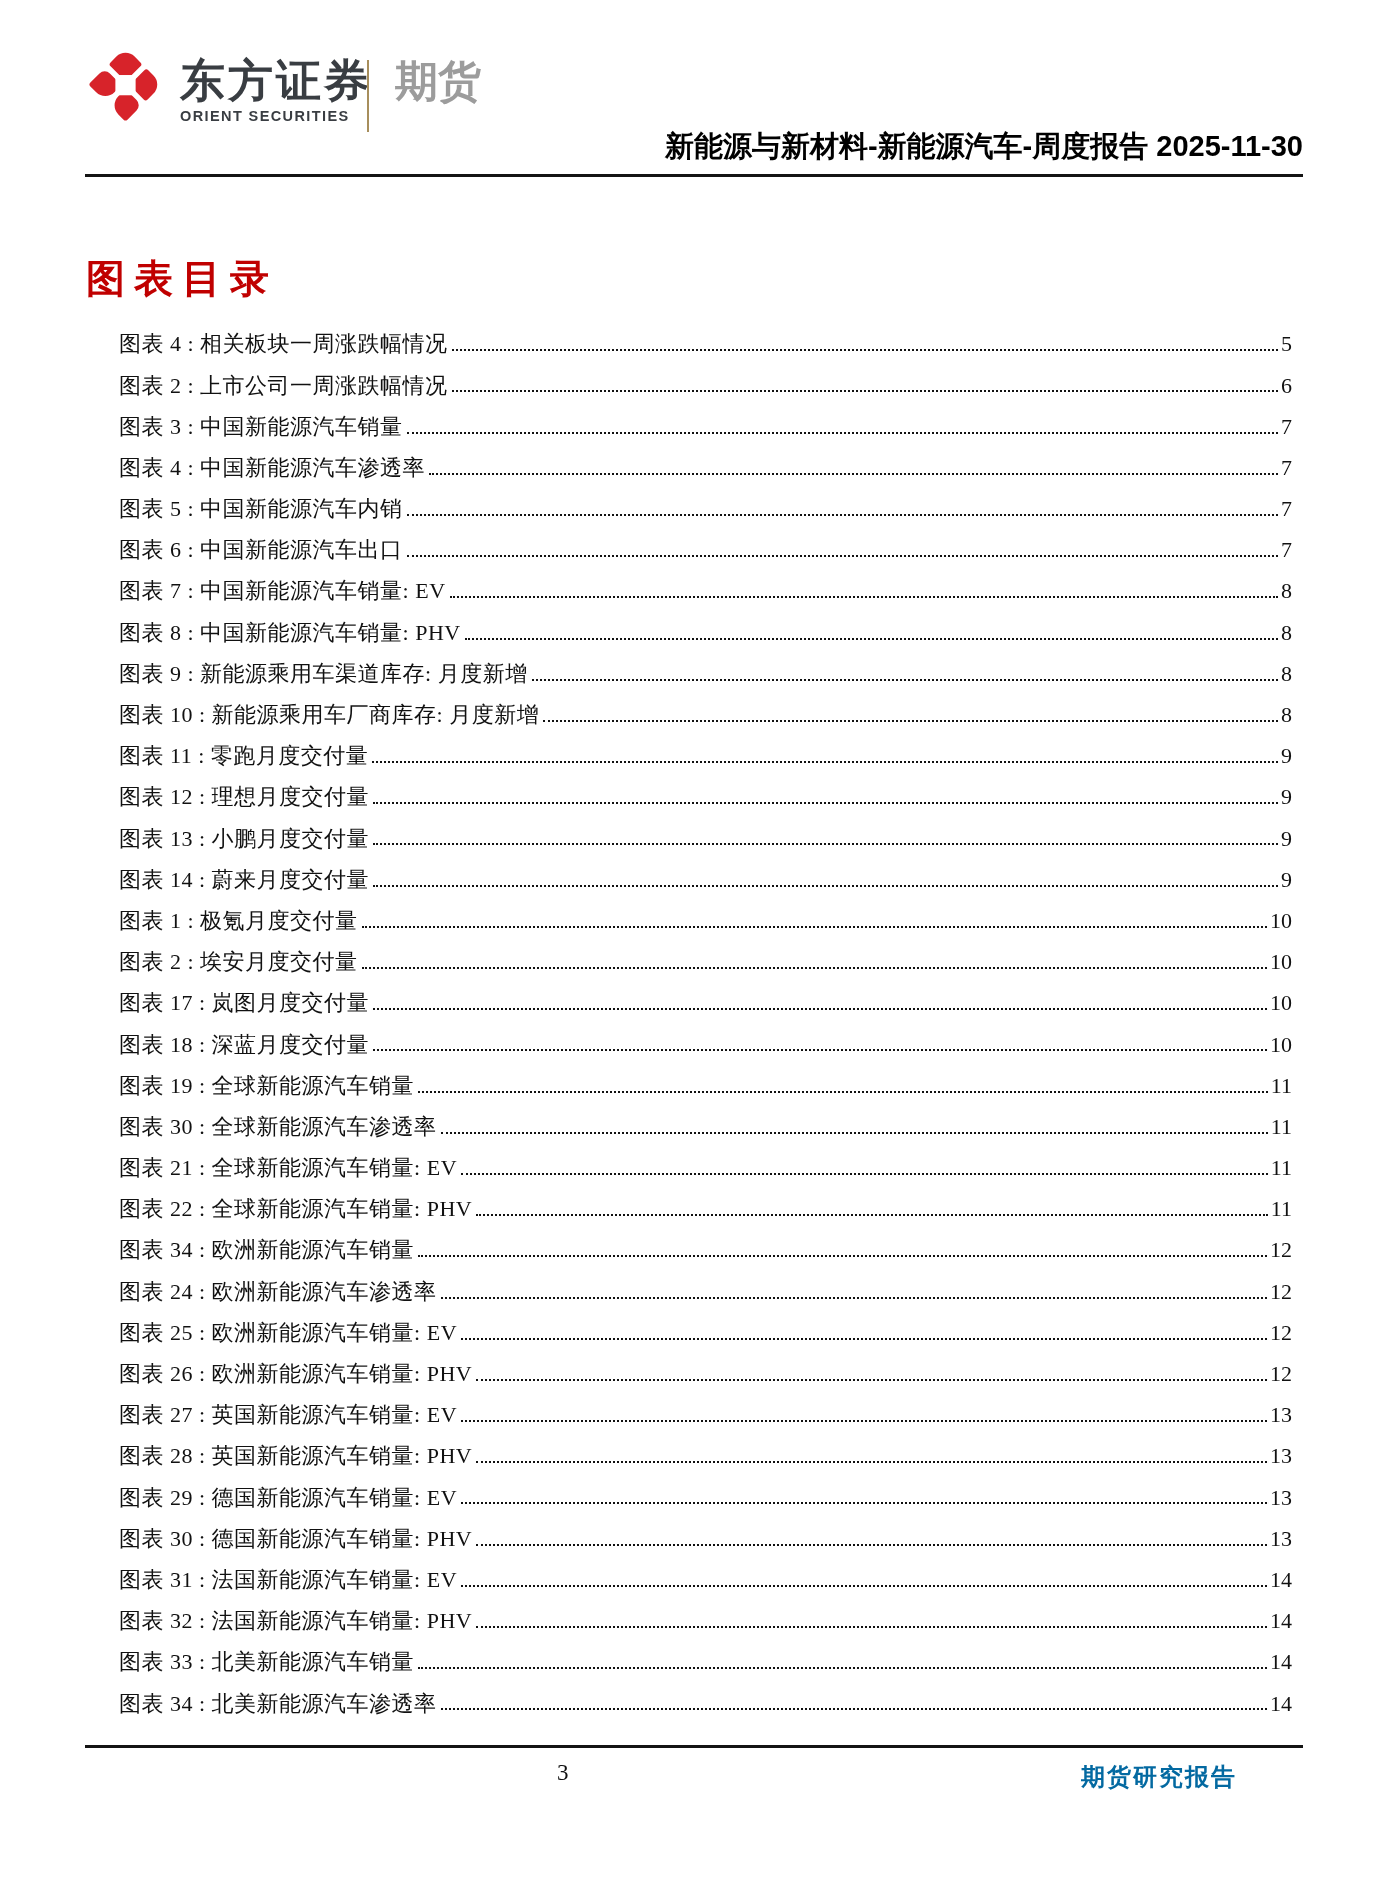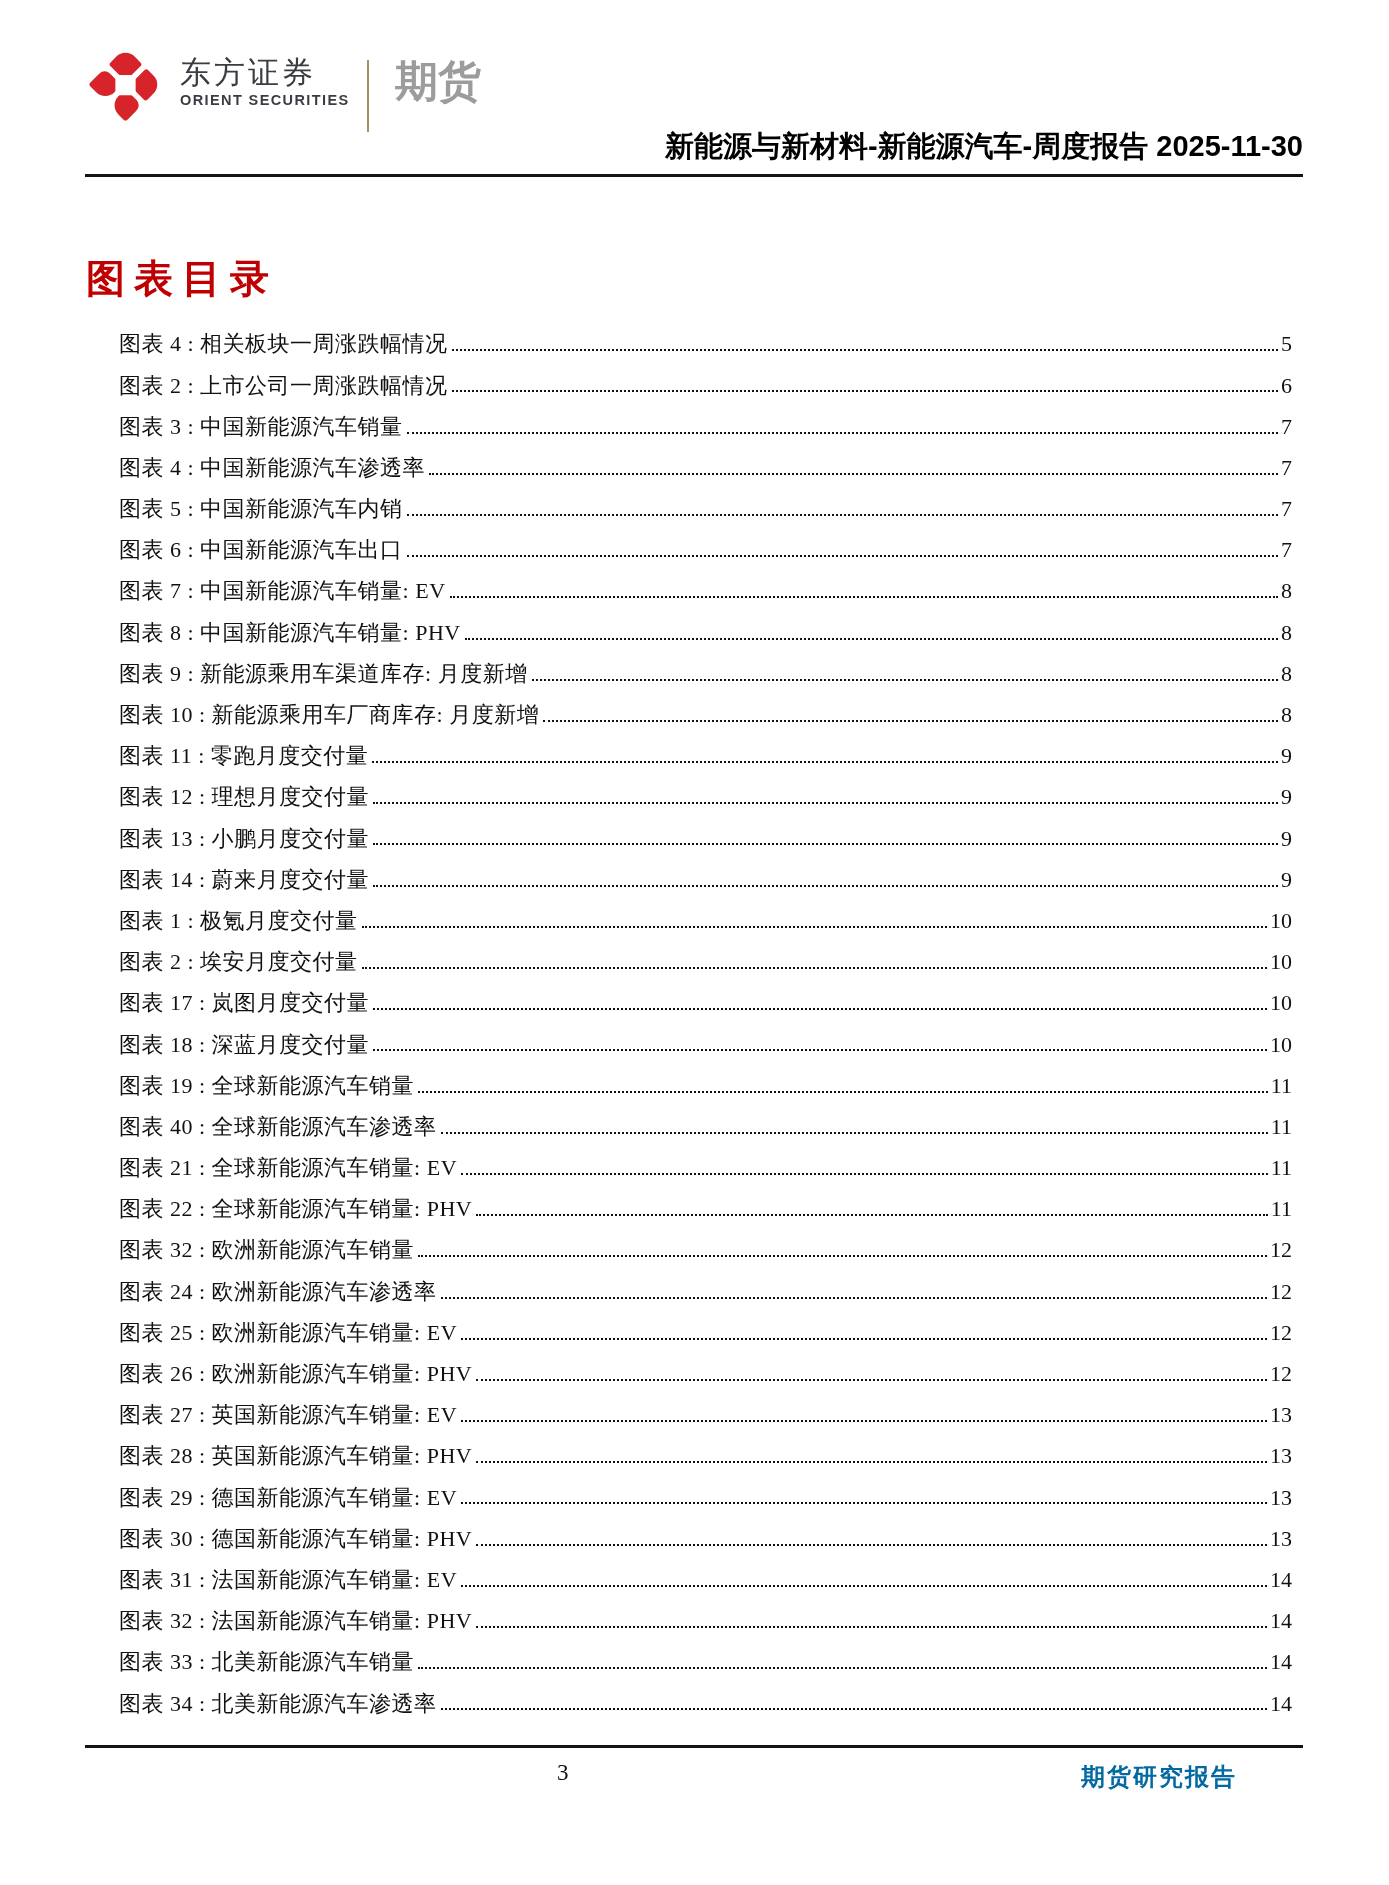--- a/index.html
+++ b/index.html
@@ -30,21 +30,21 @@
   .logo-mark .star {
     position: absolute; left: 50%; top: 50%;
     width: 22px; height: 22px; background: #fff;
     transform: translate(-50%,-50%) rotate(45deg);
   }
   .brand-text {
     position: absolute; left: 180px; top: 56px; width: 190px;
     font-family: "Liberation Sans", "DejaVu Sans", sans-serif;
     color: #393d42;
   }
-  .brand-cn { font-size: 31px; font-weight: normal; line-height: 1.1; letter-spacing: 3px; white-space: nowrap; }
+  .brand-cn { font-size: 45px; font-weight: bold; line-height: 1.1; letter-spacing: 3px; white-space: nowrap; }
   .brand-en { font-size: 14.5px; font-weight: bold; letter-spacing: 1.4px; margin-top: 2px; white-space: nowrap; }
   .brand-divider {
     position: absolute; left: 367px; top: 60px;
     width: 2px; height: 72px; background: #a78e5c;
   }
   .division {
     position: absolute; left: 395px; top: 58px;
     font-family: "Liberation Sans", "DejaVu Sans", sans-serif;
     font-size: 43px; font-weight: bold; color: #9c9c9c; line-height: 1.1;
   }
@@ -230,39 +230,39 @@
     <span class="toc-page">10</span>
   </div>
 
   <div class="toc-row">
     <span class="toc-label">图表 19 : 全球新能源汽车销量</span>
     <span class="toc-dots"></span>
     <span class="toc-page">11</span>
   </div>
 
   <div class="toc-row">
-    <span class="toc-label">图表 40 : 全球新能源汽车渗透率</span>
+    <span class="toc-label">图表 30 : 全球新能源汽车渗透率</span>
     <span class="toc-dots"></span>
     <span class="toc-page">11</span>
   </div>
 
   <div class="toc-row">
     <span class="toc-label">图表 21 : 全球新能源汽车销量: EV</span>
     <span class="toc-dots"></span>
     <span class="toc-page">11</span>
   </div>
 
   <div class="toc-row">
     <span class="toc-label">图表 22 : 全球新能源汽车销量: PHV</span>
     <span class="toc-dots"></span>
     <span class="toc-page">11</span>
   </div>
 
   <div class="toc-row">
-    <span class="toc-label">图表 32 : 欧洲新能源汽车销量</span>
+    <span class="toc-label">图表 34 : 欧洲新能源汽车销量</span>
     <span class="toc-dots"></span>
     <span class="toc-page">12</span>
   </div>
 
   <div class="toc-row">
     <span class="toc-label">图表 24 : 欧洲新能源汽车渗透率</span>
     <span class="toc-dots"></span>
     <span class="toc-page">12</span>
   </div>
 

